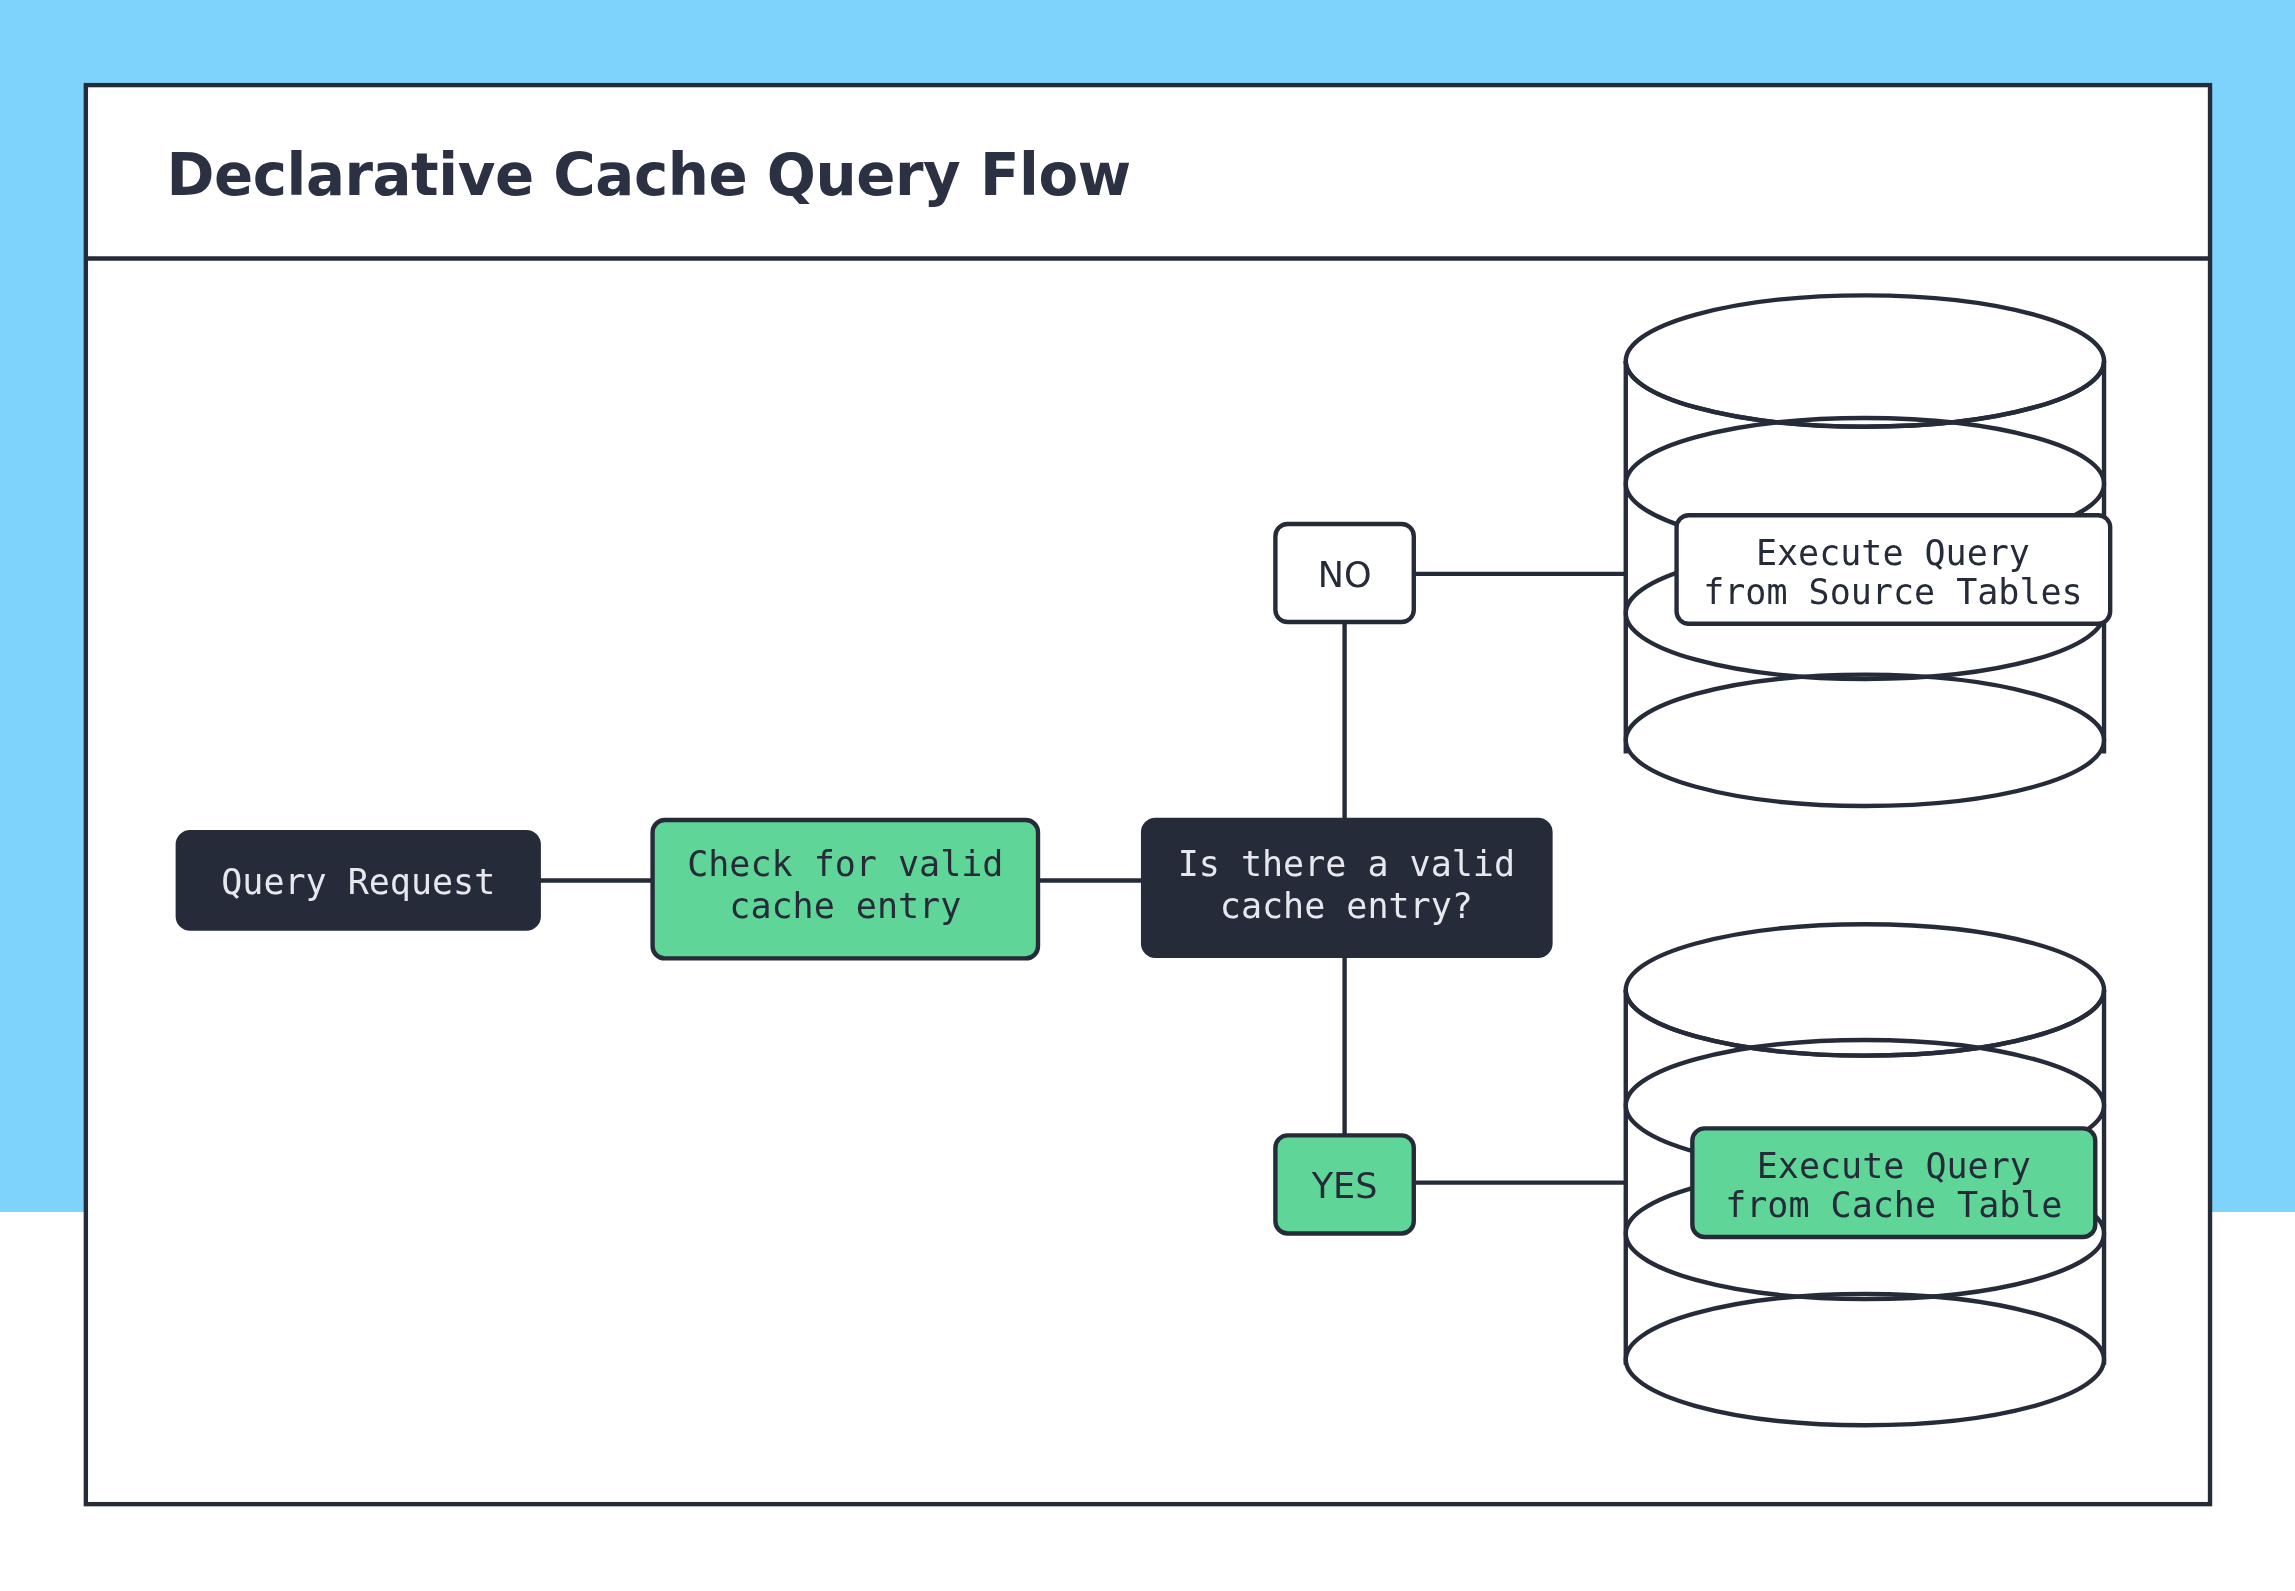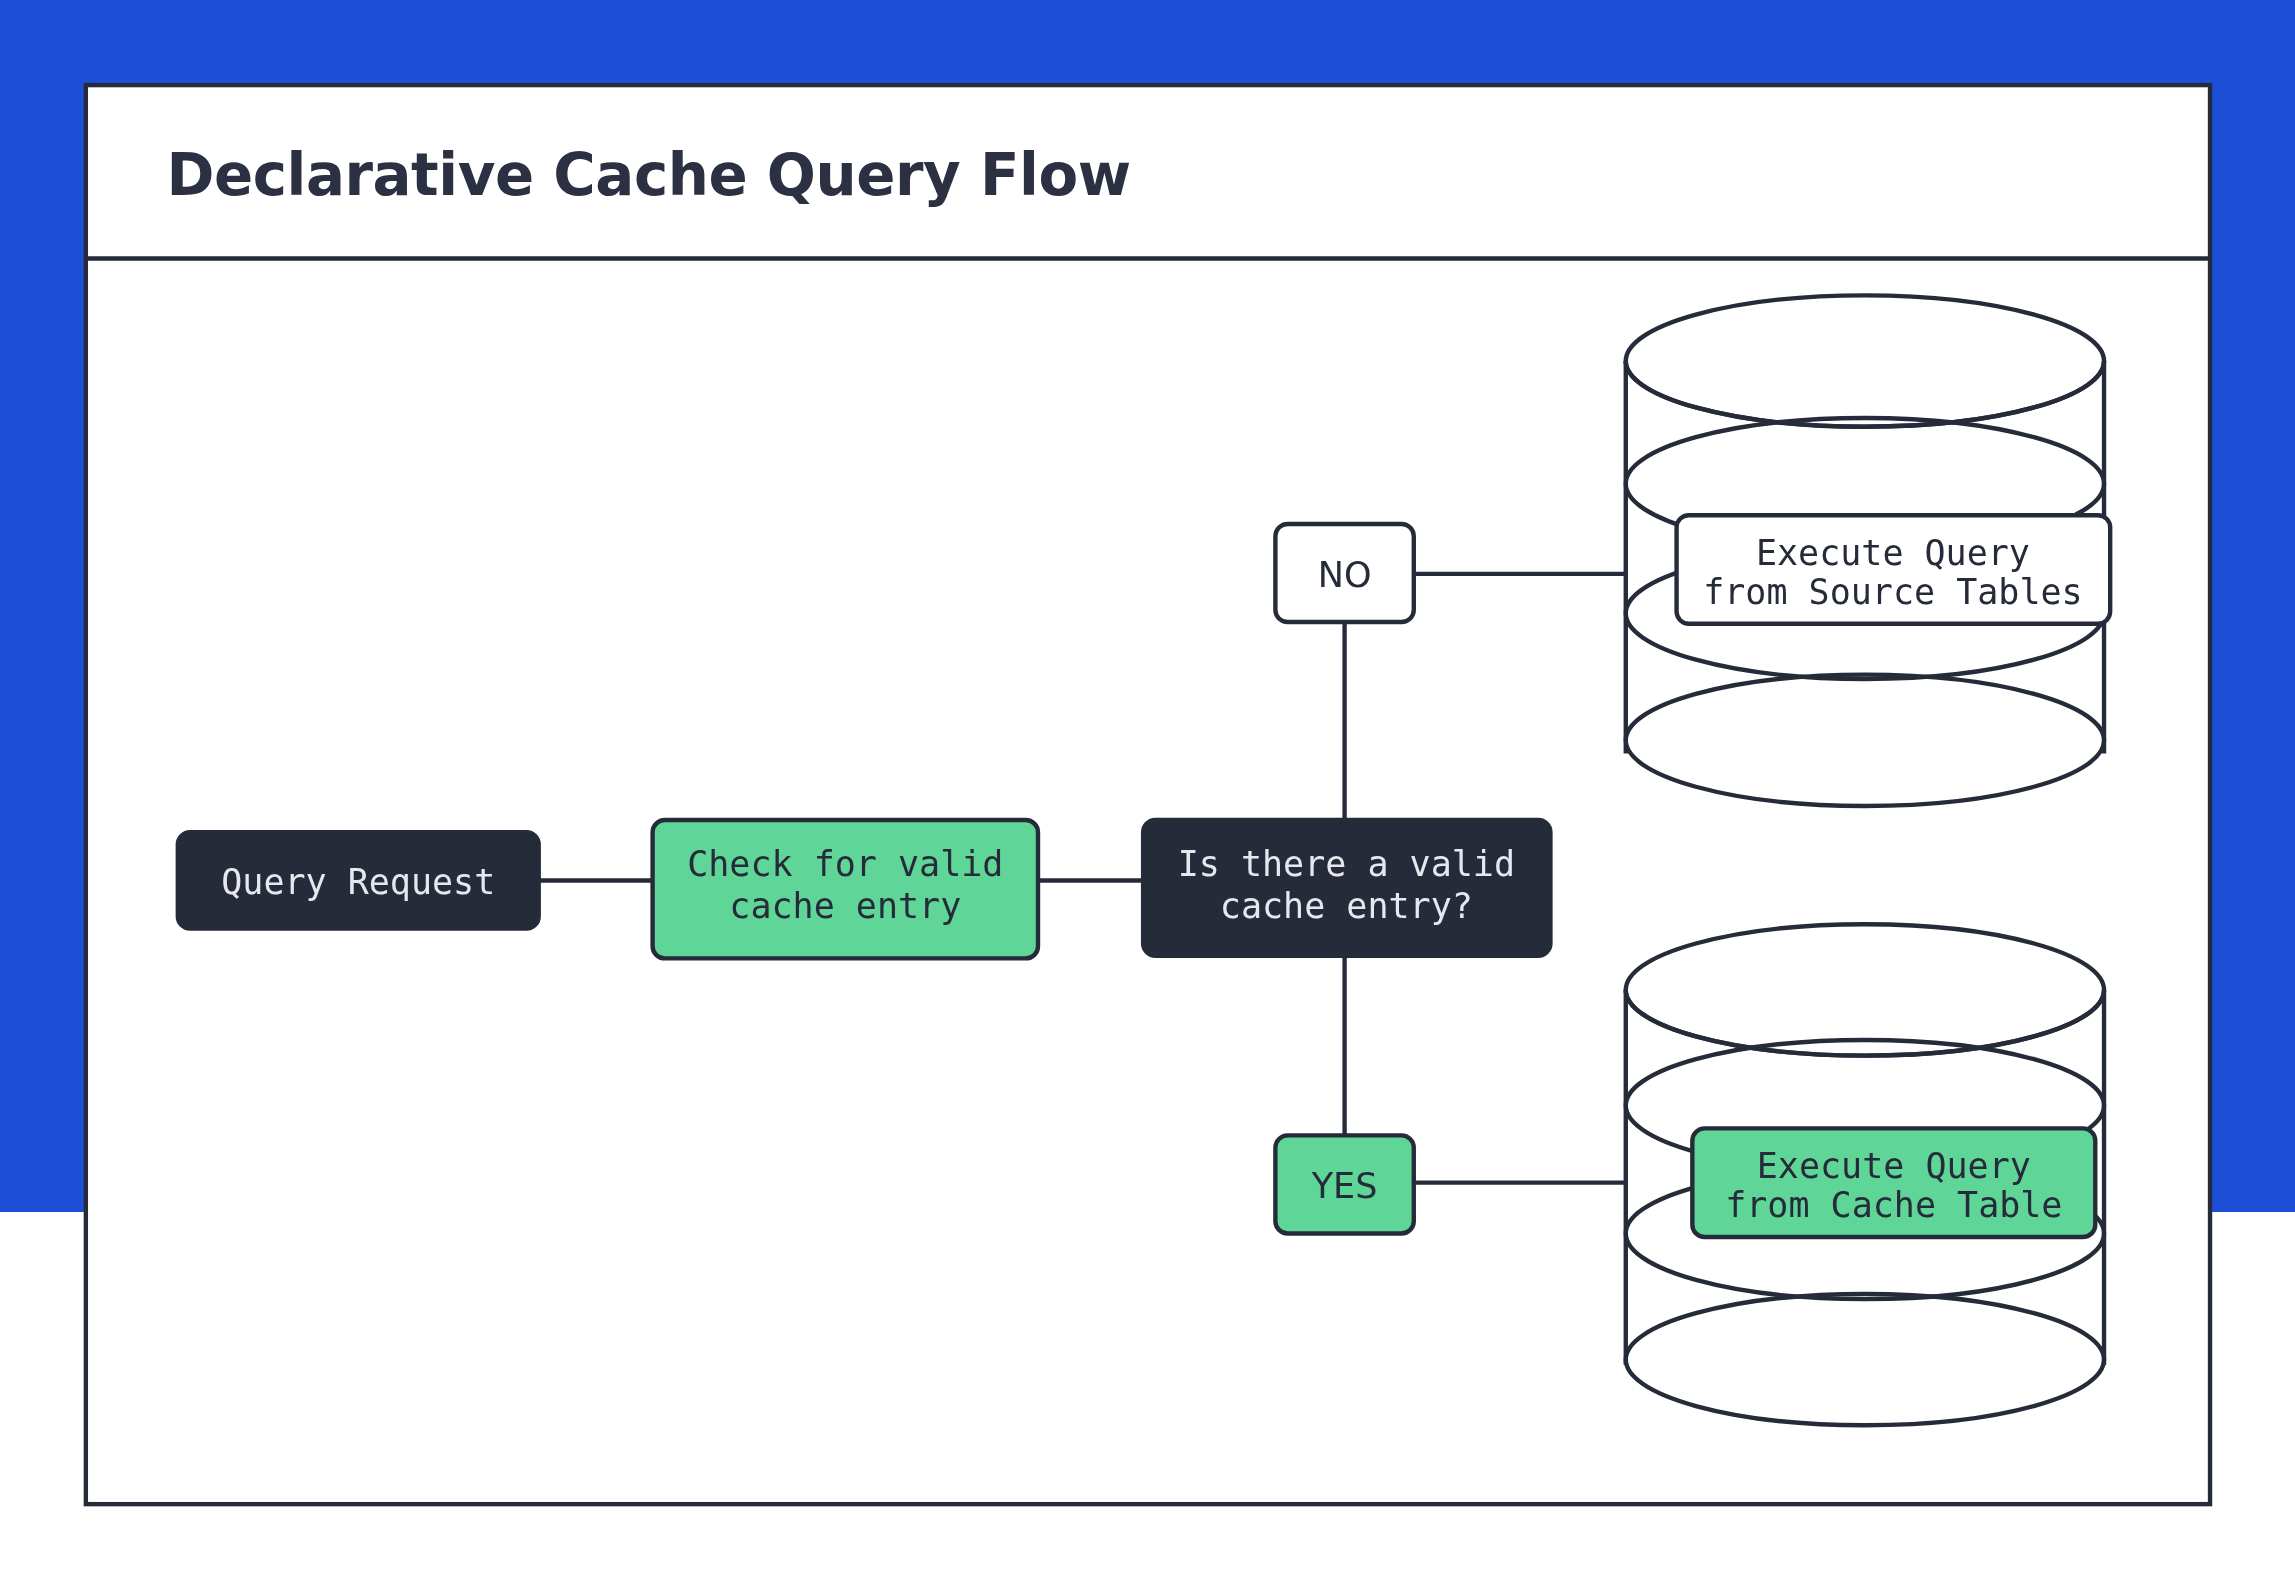--- a/index.html
+++ b/index.html
@@ -10,21 +10,21 @@
   body {
     width: 2295px;
     height: 1591px;
     font-family: "DejaVu Sans", sans-serif;
     overflow: hidden;
   }
   #stage {
     position: relative;
     width: 2295px;
     height: 1212px;
-    background: #1d4ed8;
+    background: #7dd3fc;
   }
   #diagram-svg {
     position: absolute;
     left: 0;
     top: 0;
     width: 2295px;
     height: 1591px;
     display: block;
   }
   .frame-rect {

